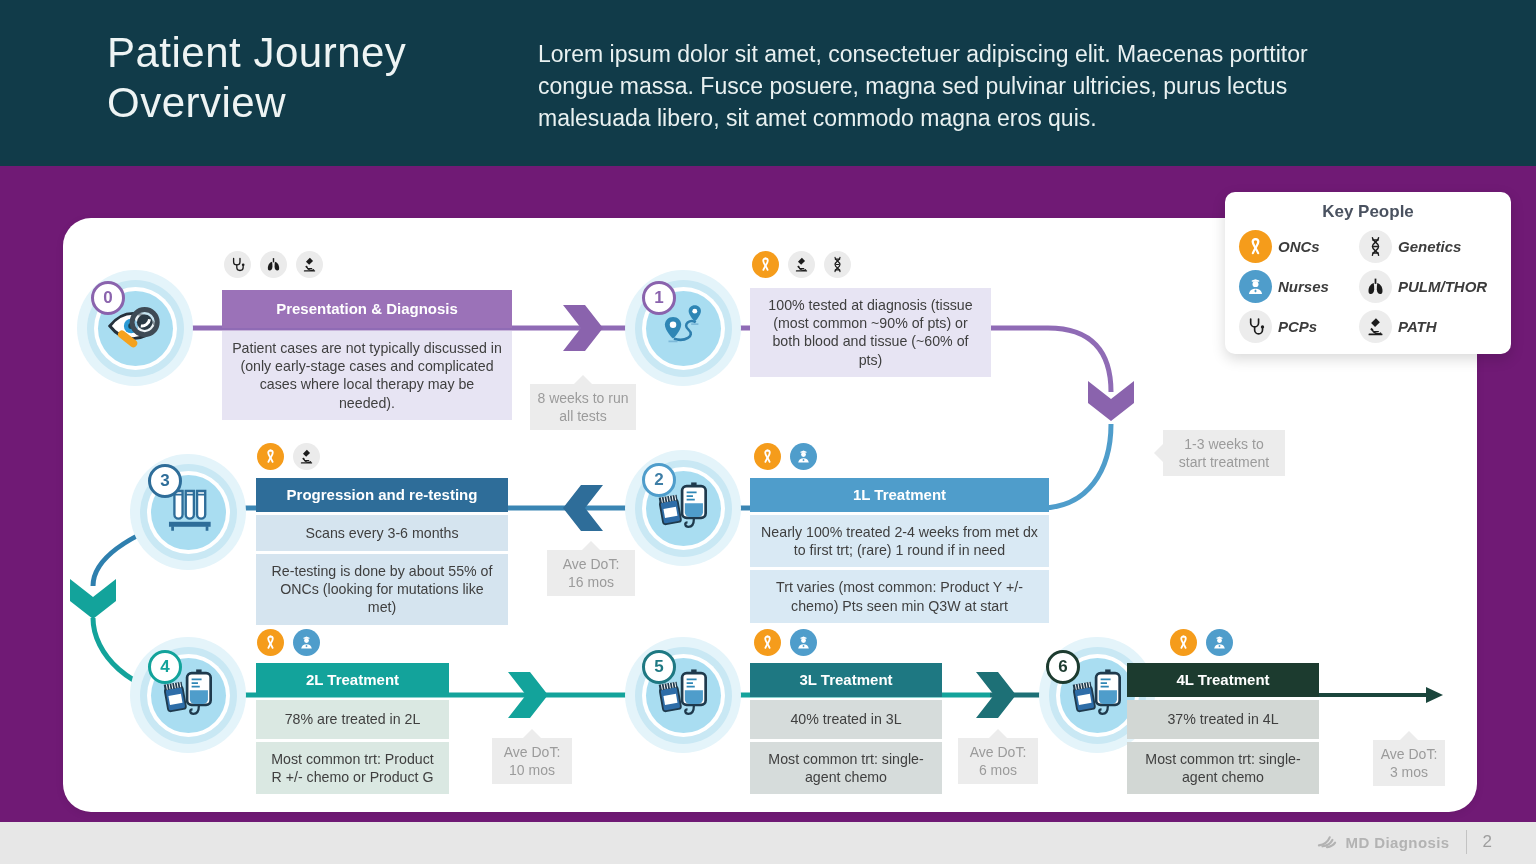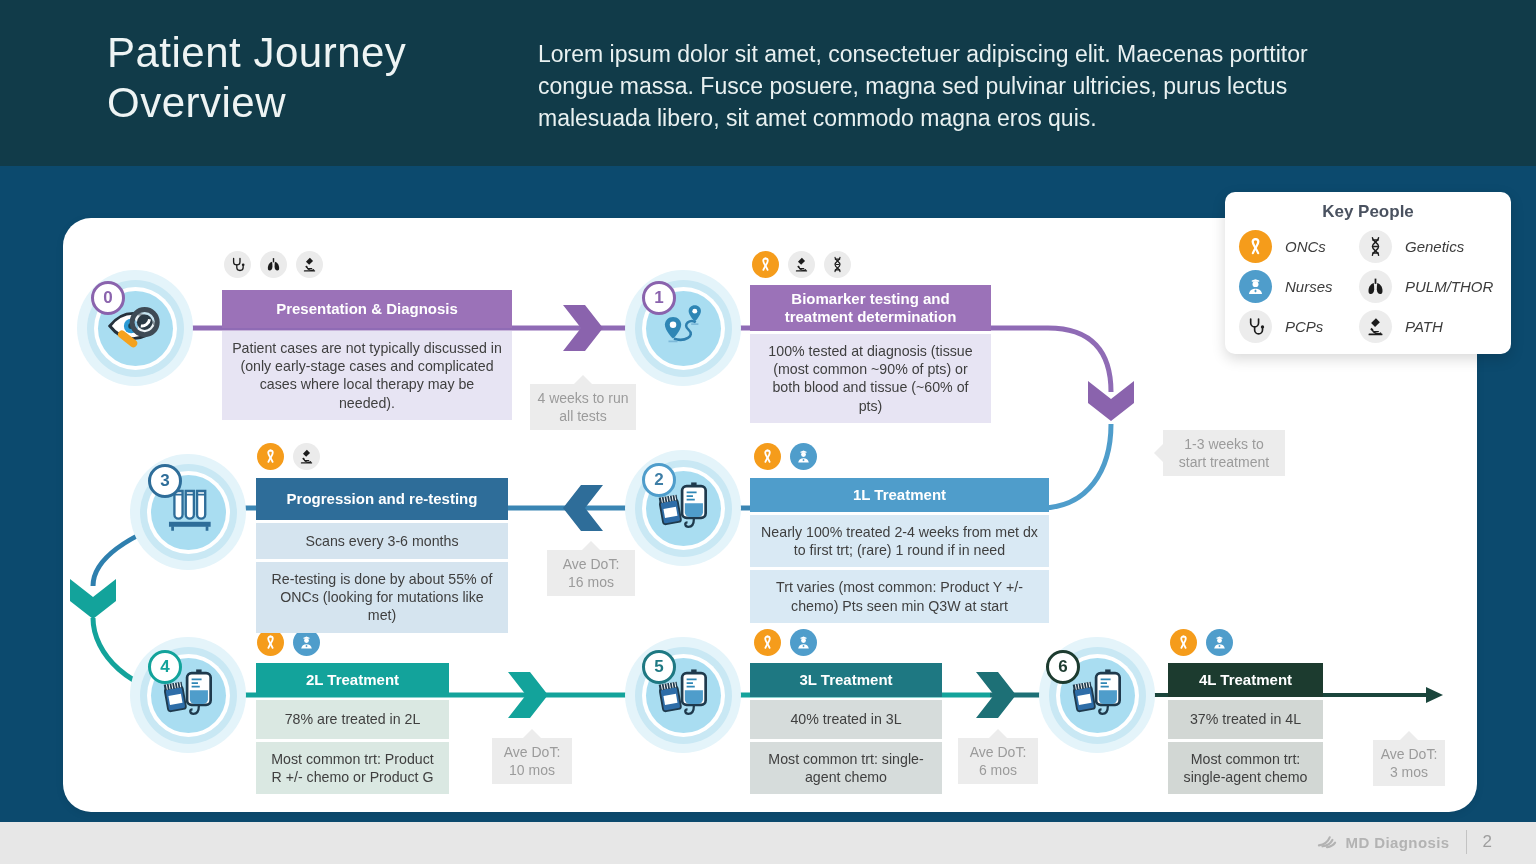--- a/index.html
+++ b/index.html
@@ -1,17 +1,17 @@
 <!DOCTYPE html>
 <html><head>
 <meta charset="utf-8">
 <style>
   html,body{margin:0;padding:0;}
   body{font-family:"Liberation Sans","DejaVu Sans",sans-serif;}
-  .slide{position:relative;width:1536px;height:864px;background:#0c4a6e;overflow:hidden;}
+  .slide{position:relative;width:1536px;height:864px;background:#701a75;overflow:hidden;}
 
   
   .topbar{position:absolute;left:0;top:0;width:1536px;height:166px;background:#113b49;}
   .title{position:absolute;left:107px;top:28px;font-size:42px;line-height:50px;font-weight:300;color:#eef4f4;letter-spacing:.5px;}
   .subtitle{position:absolute;left:538px;top:38px;width:840px;font-size:23px;line-height:32px;font-weight:400;color:#e9f1f1;}
 
   
   .footstrip{position:absolute;left:0;top:822px;width:1536px;height:42px;background:#e7e7e7;}
   .brand{position:absolute;right:44px;top:830px;display:flex;align-items:center;gap:8px;}
   .brand-text{font-size:15px;font-weight:bold;color:#b3b3b3;letter-spacing:.4px;}
@@ -44,30 +44,30 @@
   .picon.onc{background:#f59c1b}
   .picon.nurse{background:#4f9dcb}
 
   
   .stage{position:absolute;z-index:5;}
   .stage .hdr{color:#fff;font-weight:bold;font-size:15px;line-height:1.2;display:flex;align-items:center;justify-content:center;text-align:center;padding:2px 8px;box-sizing:border-box;}
   .stage .row{margin-top:3px;background:#eee;color:#3f3f3f;font-size:14.2px;line-height:1.28;text-align:center;padding:8px 10px;box-sizing:border-box;display:flex;align-items:center;justify-content:center;}
   .s0{left:222px;top:290px;width:290px}.s0 .hdr{height:38px;background:#9b72b8}.s0 .row{background:#e7e4f3}
   .s1{left:750px;top:285px;width:241px}.s1 .hdr{height:46px;background:#9b72b8}.s1 .row{background:#e7e4f3}
   .s2{left:750px;top:478px;width:299px}.s2 .hdr{height:34px;background:#4f9dcb}.s2 .row{background:#d9e9f4}
-  .s3{left:256px;top:478px;width:252px}.s3 .hdr{height:42px;background:#2e6d99}.s3 .row{background:#d5e4ef}
+  .s3{left:256px;top:478px;width:252px}.s3 .hdr{height:34px;background:#2e6d99}.s3 .row{background:#d5e4ef}
   .s4{left:256px;top:663px;width:193px}.s4 .hdr{height:34px;background:#13a39b}.s4 .row{background:#dae8e2}
   .s5{left:750px;top:663px;width:192px}.s5 .hdr{height:34px;background:#1e7882}.s5 .row{background:#d6dcdb}
-  .s6{left:1168px;top:663px;width:155px}.s6 .hdr{height:34px;background:#1c3b2f}.s6 .row{background:#d2d7d4}
+  .s6{left:1127px;top:663px;width:192px}.s6 .hdr{height:34px;background:#1c3b2f}.s6 .row{background:#d2d7d4}
 
   
   .keypeople{position:absolute;left:1225px;top:192px;width:286px;height:162px;background:#fff;border-radius:10px;box-shadow:0 5px 14px rgba(0,0,0,.15);z-index:8;box-sizing:border-box;padding:10px 14px 8px 14px;}
   .kp-title{text-align:center;font-size:17px;font-weight:bold;color:#4a5260;margin-bottom:8px;}
   .kp-grid{display:grid;grid-template-columns:1fr 1.15fr;row-gap:7px;}
-  .kp-item{display:flex;align-items:center;gap:13px;}
+  .kp-item{display:flex;align-items:center;gap:6px;font-weight:bold;}
   .kp-circ{width:33px;height:33px;border-radius:50%;display:flex;align-items:center;justify-content:center;flex:none;}
   .kp-circ.gray{background:#ececec}
   .kp-circ.onc{background:#f59c1b}
   .kp-circ.nurse{background:#4f9dcb}
   .kp-label{font-size:15px;font-style:italic;color:#3c3c3c;}
 </style>
 </head>
 <body>
 
 <div class="slide">
@@ -115,21 +115,21 @@
     <polygon points="563,305 585,305 603,328 585,351 563,351 581,328" fill="#8a63ad"></polygon>
     <polygon points="603,485 581,485 563,508 581,531 603,531 585,508" fill="#2e6d99"></polygon>
     <polygon points="508,672 530,672 548,695 530,718 508,718 526,695" fill="#13a39b"></polygon>
     <polygon points="976,672 998,672 1016,695 998,718 976,718 994,695" fill="#1d7076"></polygon>
     <polygon points="1088,381 1088,403 1111,421 1134,403 1134,381 1111,399" fill="#8a63ad"></polygon>
     <polygon points="70,579 70,601 93,619 116,601 116,579 93,597" fill="#13a39b"></polygon>
   </svg>
 
   <div class="callout" style="left:530px;top:384px;width:106px;">
     <span class="notch-top"></span>
-    <span>4 weeks to run all tests</span>
+    <span>8 weeks to run all tests</span>
   </div>
   <div class="callout" style="left:1163px;top:398px;width:122px;margin-top:32px;">
     <span class="notch-left"></span>
     <span>1-3 weeks to start treatment</span>
   </div>
   <div class="callout" style="left:547px;top:550px;width:88px;">
     <span class="notch-top"></span>
     <span>Ave DoT:</span><br>
     <span>16 mos</span>
   </div>
@@ -436,21 +436,20 @@
           <path d="M12 15.7v2.8M10.6 17.1h2.8" stroke="#4f9dcb" stroke-width="1.2" fill="none"></path>
         </svg>
       </span>
   </div>
 
   <div class="stage s0">
     <div class="hdr">Presentation &amp; Diagnosis</div>
     <div class="row">Patient cases are not typically discussed in (only early-stage cases and complicated cases where local therapy may be needed).</div>
   </div>
   <div class="stage s1">
-    <div class="hdr">Biomarker testing and treatment determination</div>
     <div class="row">100% tested at diagnosis (tissue (most common ~90% of pts) or both blood and tissue (~60% of pts)</div>
   </div>
   <div class="stage s2">
     <div class="hdr">1L Treatment</div>
     <div class="row">Nearly 100% treated 2-4 weeks from met dx to first trt; (rare) 1 round if in need</div>
     <div class="row">Trt varies (most common: Product Y +/- chemo) Pts seen min Q3W at start</div>
   </div>
   <div class="stage s3">
     <div class="hdr">Progression and re-testing</div>
     <div class="row" style="min-height:36px;">Scans every 3-6 months</div>

